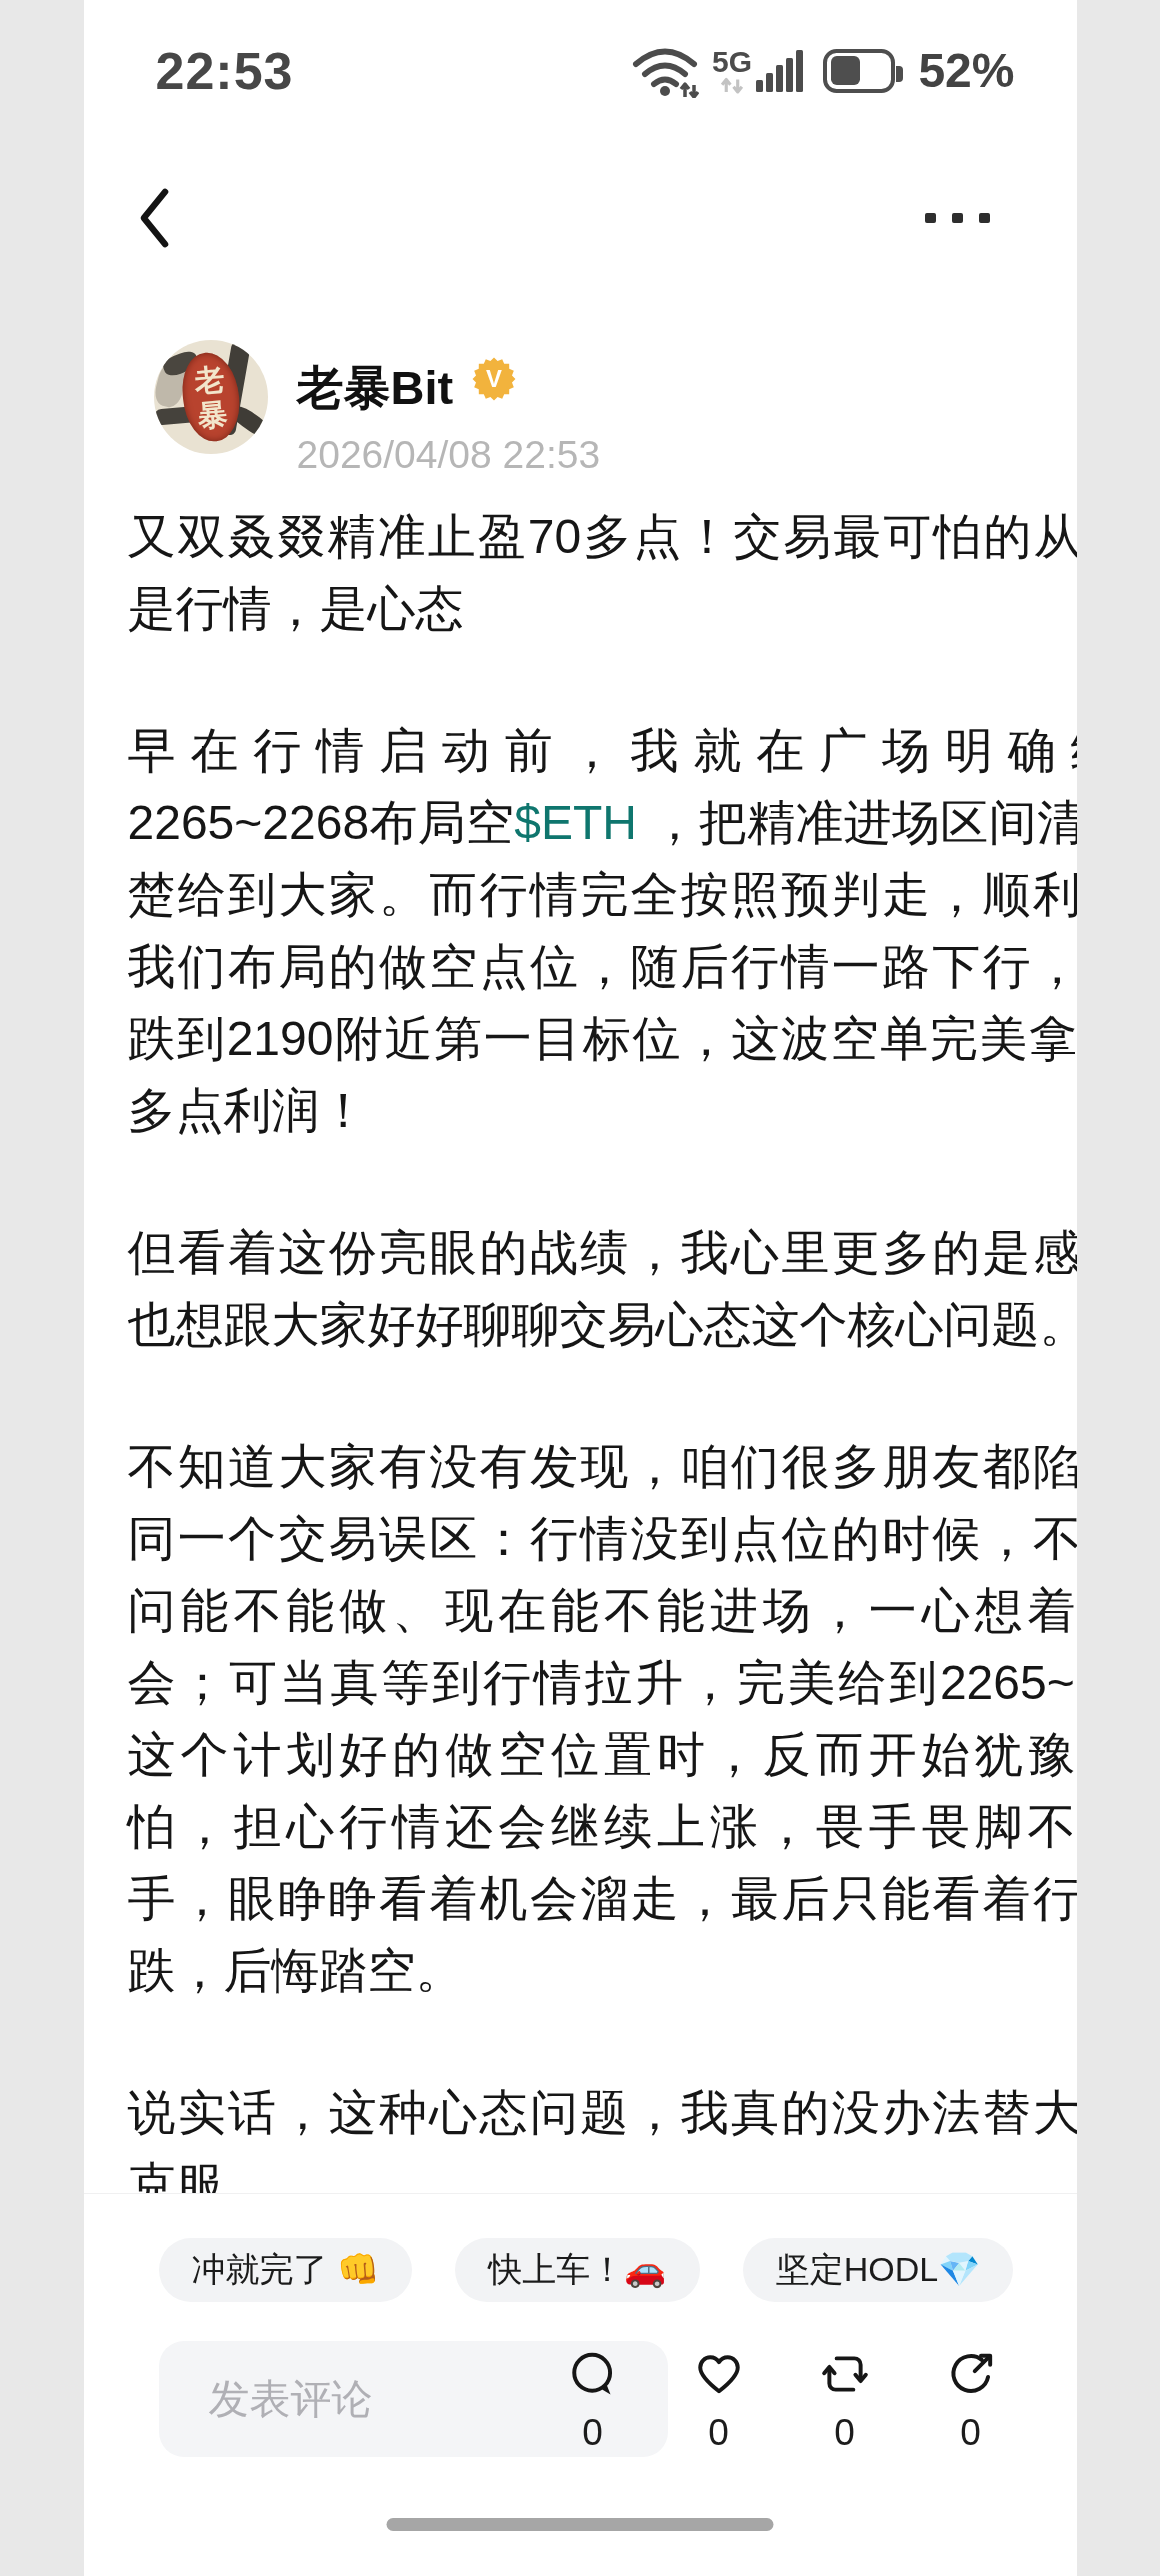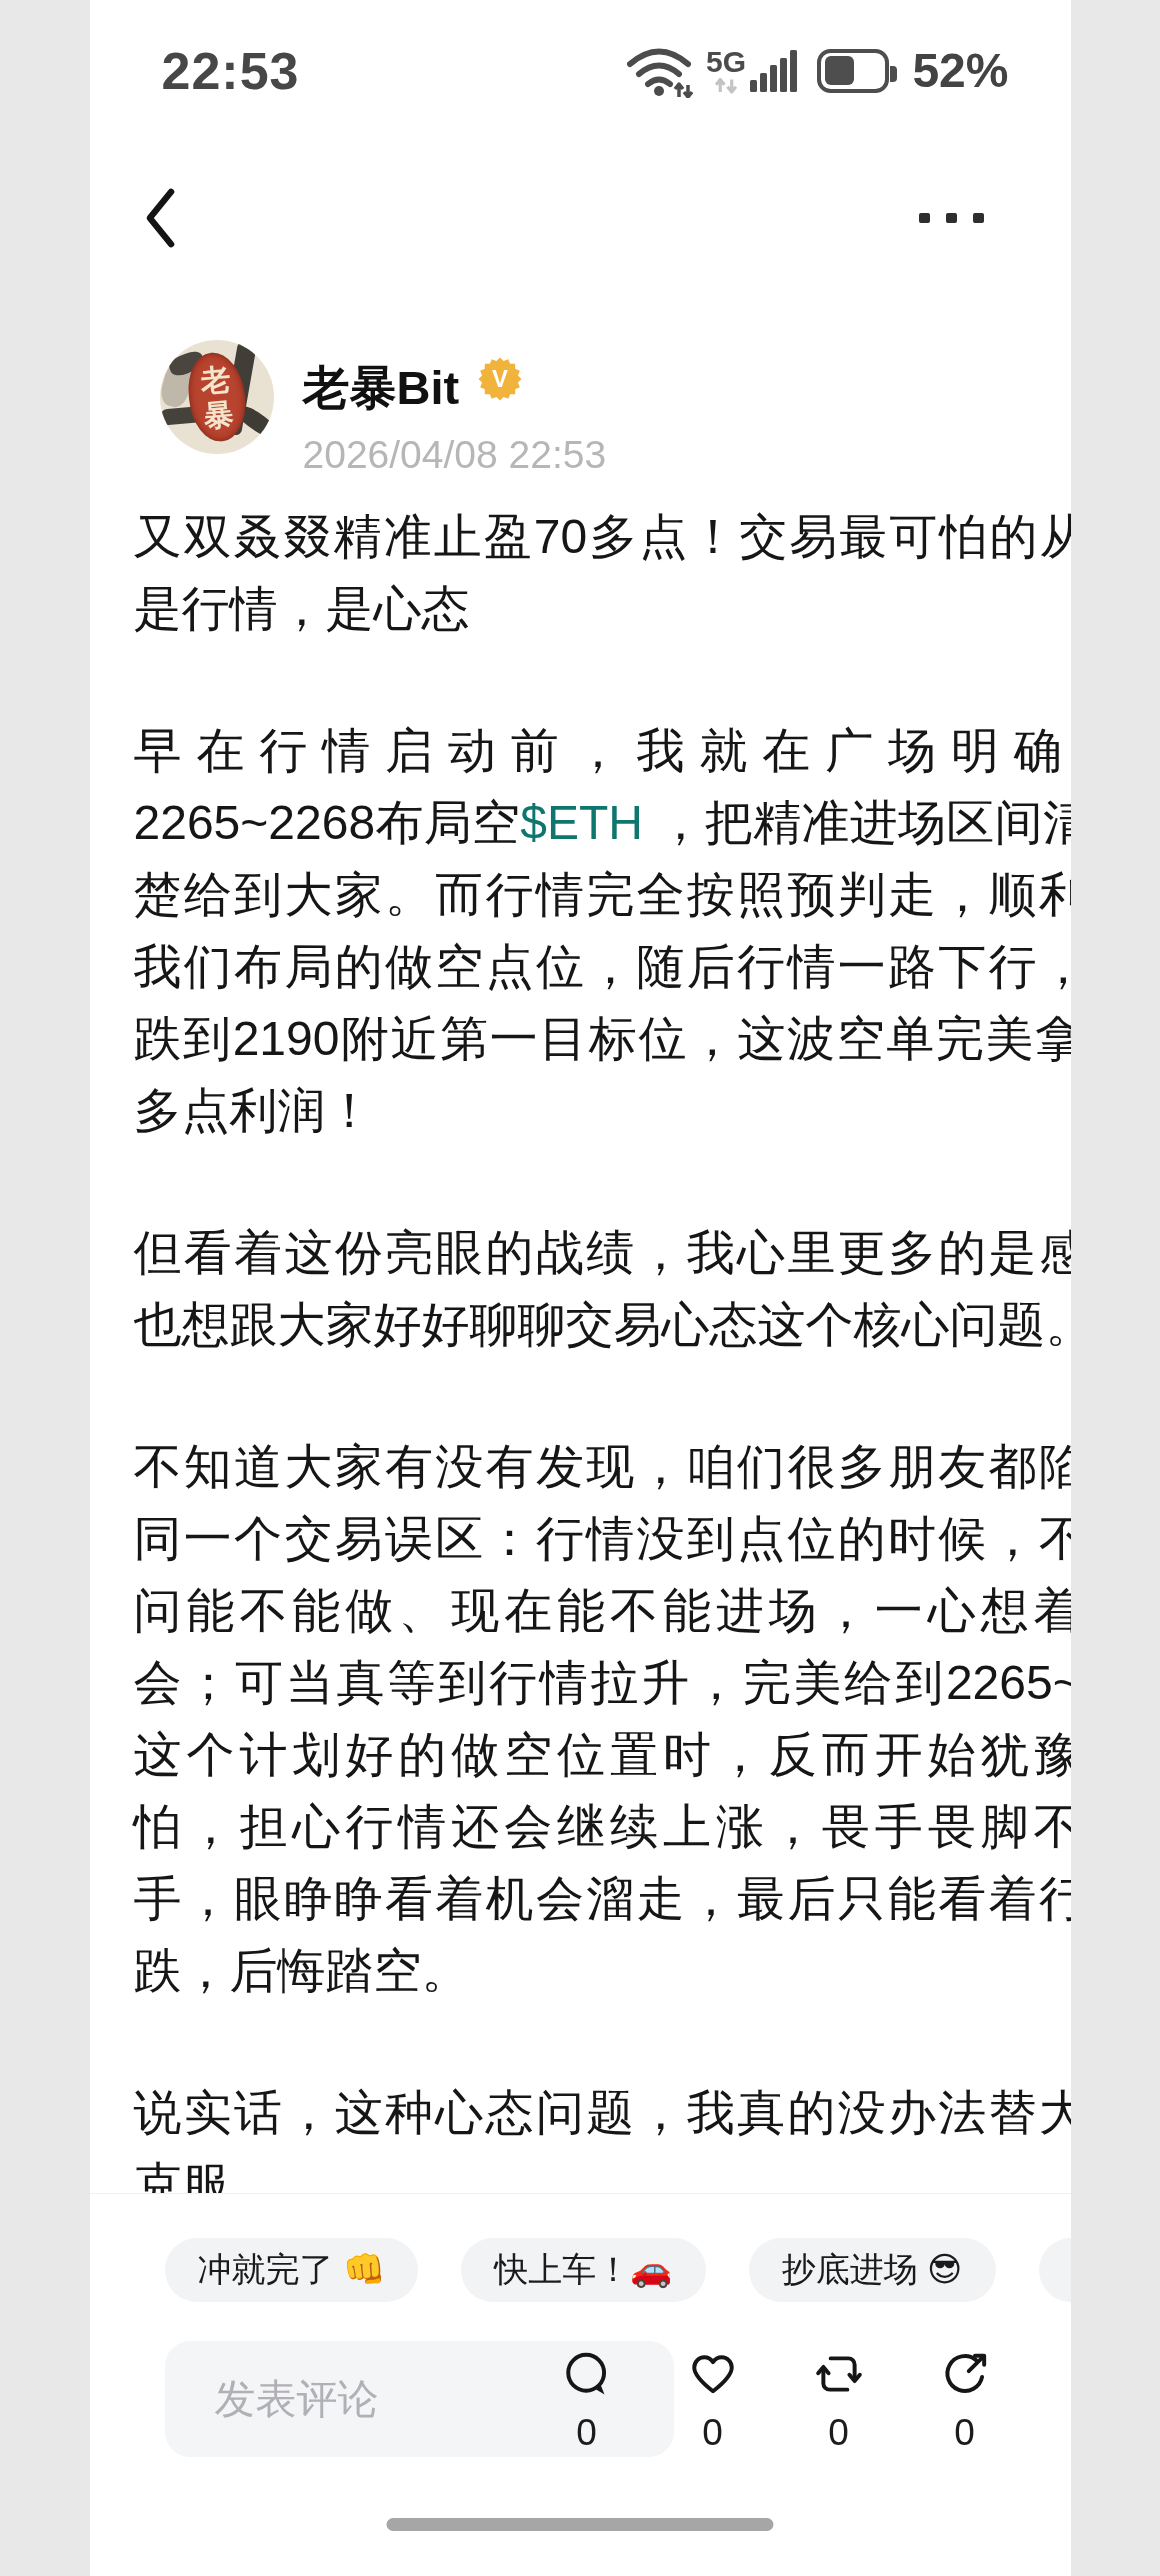--- a/index.html
+++ b/index.html
@@ -1,18 +1,18 @@
 <!DOCTYPE html>
 <html><head>
 <meta charset="utf-8">
 <style>
   html,body{margin:0;padding:0;background:#e8e8e8;}
   .screen{
     position:relative;width:981px;height:2576px;margin:0 auto;background:#ffffff;
-    overflow:hidden;font-family:"Liberation Sans","DejaVu Sans",sans-serif;color:#151515;
+    overflow:hidden;font-family:"Liberation Sans","DejaVu Sans",sans-serif;color:#151515;padding-left:12px;
   }
   
   .statusbar{position:absolute;top:0;left:0;right:0;height:141px;display:flex;align-items:center;justify-content:space-between;padding:0 62px 0 72px;box-sizing:border-box;}
   .time{font-size:52px;font-weight:600;color:#474747;letter-spacing:1px;}
   .sicons{display:flex;align-items:center;gap:13.5px;}
   .wifiwrap{position:relative;width:68px;height:54px;}
   .cell{display:flex;align-items:center;gap:3.9px;}
   .cellcol{display:flex;flex-direction:column;align-items:center;line-height:1;}
   .fiveg{font-size:30px;font-weight:700;color:#4c4c4c;}
   .battery{position:relative;width:72px;height:44px;border:4.8px solid #4e4e4e;border-radius:13.5px;box-sizing:border-box;margin-left:5.8px;}
@@ -148,21 +148,20 @@
     <p><span>早在行情启动前，我就在广场明确给出2265~2268布局空</span><a class="ticker">$ETH</a><span> ，把精准进场区间清清楚楚给到大家。而行情完全按照预判走，顺利抵达我们布局的做空点位，随后行情一路下行，当前跌到2190附近第一目标位，这波空单完美拿下70多点利润！</span></p>
     <p>但看着这份亮眼的战绩，我心里更多的是感慨，也想跟大家好好聊聊交易心态这个核心问题。</p>
     <p>不知道大家有没有发现，咱们很多朋友都陷入了同一个交易误区：行情没到点位的时候，不停追问能不能做、现在能不能进场，一心想着抓机会；可当真等到行情拉升，完美给到2265~2268这个计划好的做空位置时，反而开始犹豫、害怕，担心行情还会继续上涨，畏手畏脚不敢下手，眼睁睁看着机会溜走，最后只能看着行情下跌，后悔踏空。</p>
     <p>说实话，这种心态问题，我真的没办法替大家去克服。</p>
   </div>
 
   <div class="bbar">
     <div class="chips">
       <div class="chip">冲就完了 👊</div>
       <div class="chip">快上车！🚗</div>
-      <div class="chip">抄底进场 😎</div>
       <div class="chip">坚定HODL💎</div>
     </div>
     <div class="crow">
       <input class="cinput" type="text" placeholder="发表评论" style="">
       <div class="actions">
         <div class="act">
           <svg viewBox="0 0 24 24">
             <circle cx="11.6" cy="11.4" r="8.6" fill="none" stroke="#161616" stroke-width="1.9"></circle>
             <path d="M16.4 19.4 L20.4 21.8 L18.6 17.3 Z" fill="#161616"></path>
           </svg>

